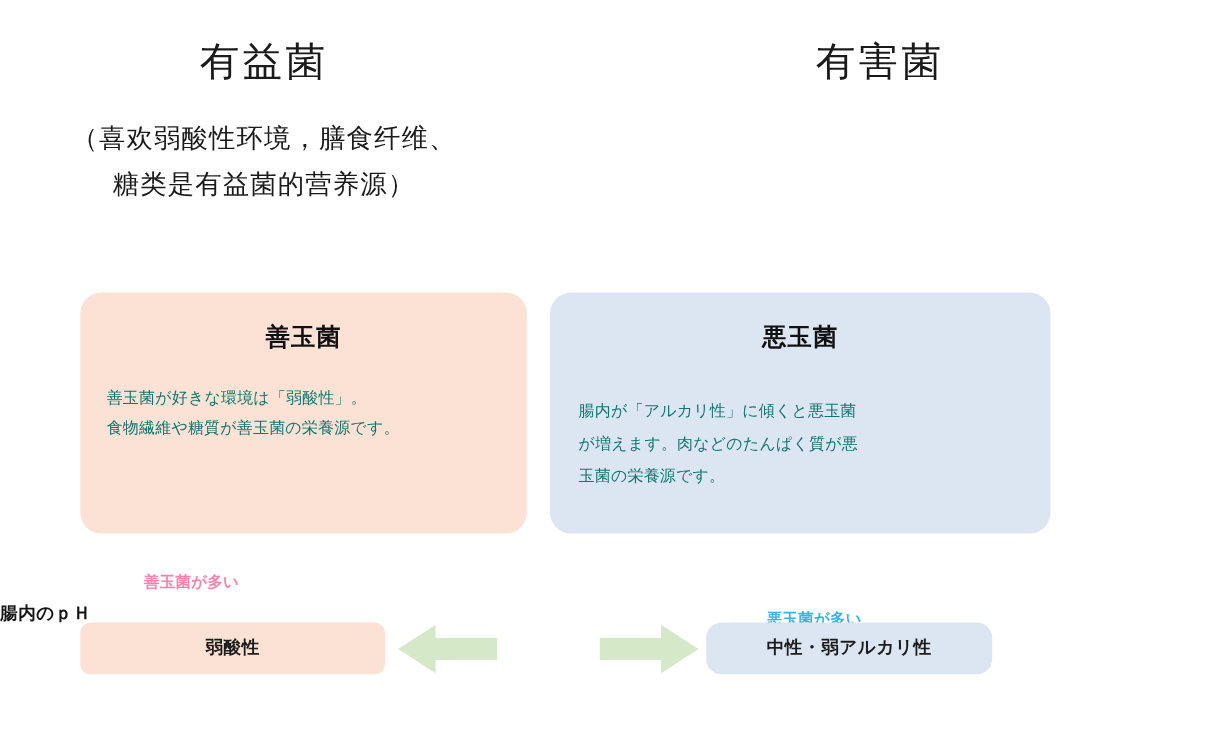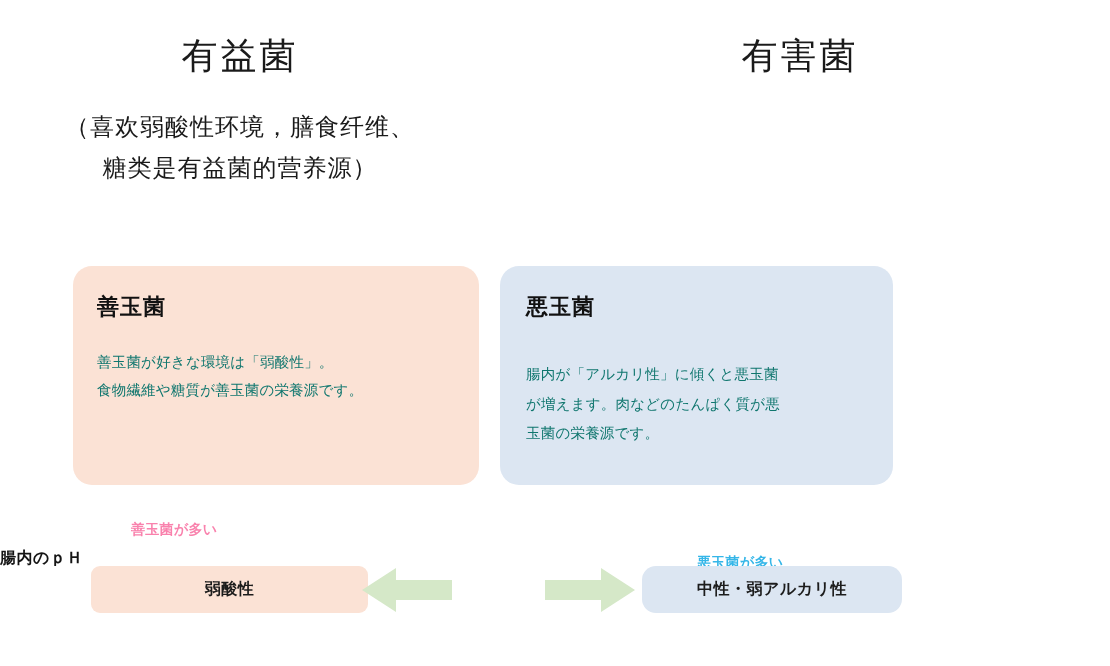--- a/index.html
+++ b/index.html
@@ -53,26 +53,26 @@
     box-sizing: border-box;
   }
   .card.pink {
     left: 73px;
     width: 406px;
     background: #fbe2d5;
     padding: 26px 24px 0 24px;
   }
   .card.blue {
     left: 500px;
-    width: 393px;
+    width: 455px;
     background: #dce6f2;
     padding: 26px 26px 0 26px;
   }
   .card-title {
-    text-align: left;
+    text-align: center;
     font-size: 22px;
     font-weight: 700;
     color: #111111;
     letter-spacing: 1px;
     margin: 0 0 26px 0;
     font-family: "Liberation Sans", sans-serif;
   }
   .card.blue .card-title { margin-bottom: 18px; }
   .card-body {
     font-size: 14.5px;
@@ -113,21 +113,21 @@
     height: 47px;
     border-radius: 9px;
     display: flex;
     align-items: center;
     justify-content: center;
     font-size: 16px;
     font-weight: 700;
     color: #1c1c1c;
     letter-spacing: 0.5px;
   }
-  .ph-bar.left  { left: 91px;  width: 277px; background: #fbe2d5; }
+  .ph-bar.left  { left: 73px;  width: 277px; background: #fbe2d5; }
   .ph-bar.right { left: 642px; width: 260px; background: #dce6f2; border-radius: 14px; }
 
   .ph-center-label {
     position: absolute;
     left: 0;
     top: 38px;
     width: 1110px;
     text-align: left;
     font-size: 16px;
     font-weight: 700;

